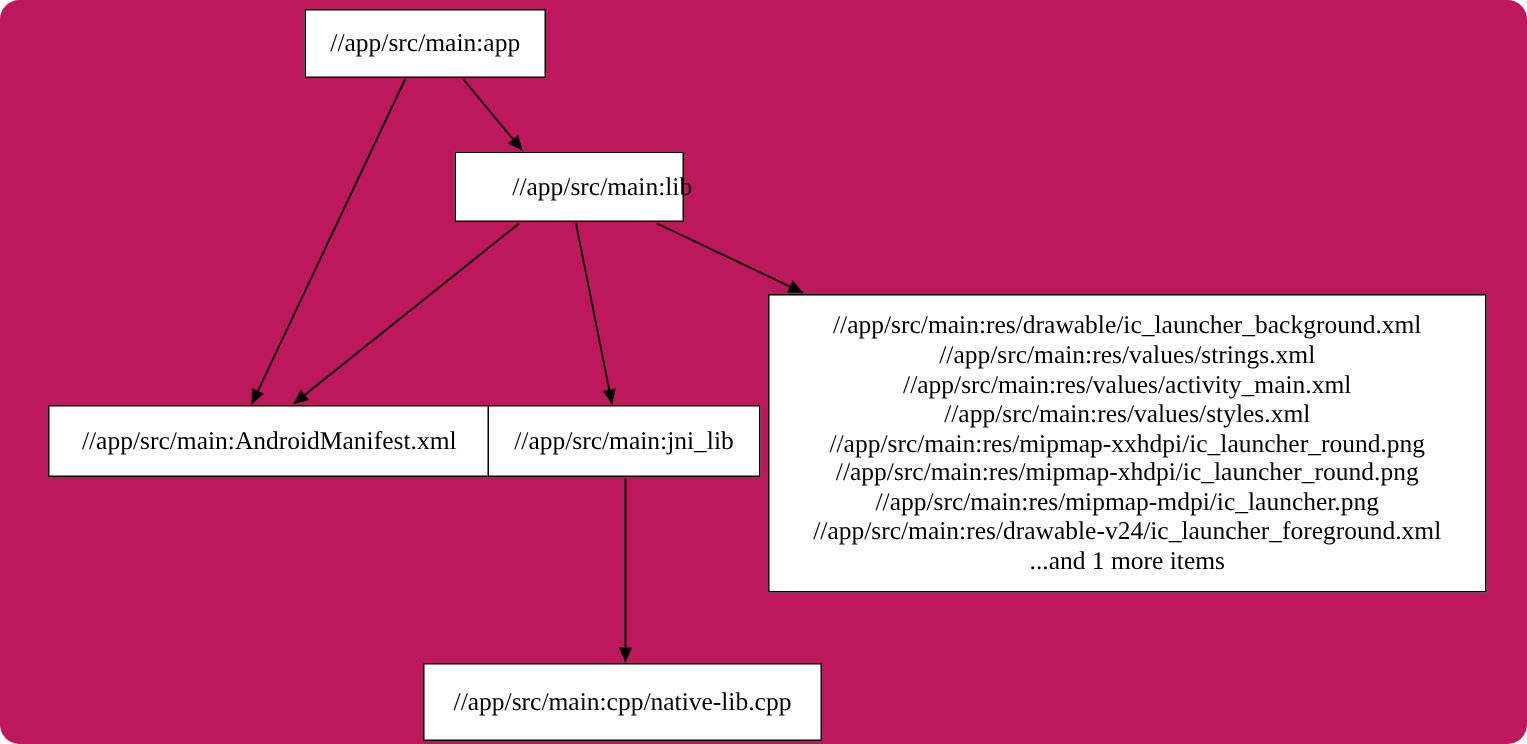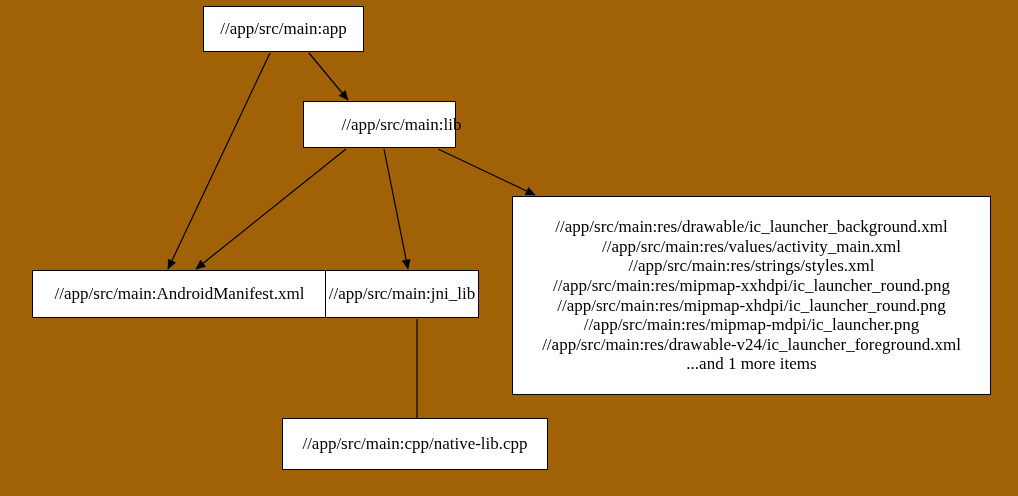--- a/index.html
+++ b/index.html
@@ -4,24 +4,25 @@
 <style>
   html, body {
     margin: 0;
     padding: 0;
     background: #ffffff;
   }
   #canvas {
     position: relative;
     width: 1018px;
     height: 496px;
-    background: #a16207;
+    background: #be185d;
     font-family: "Liberation Serif", "DejaVu Serif", serif;
     color: #000000;
     overflow: hidden;
+    border-radius: 13px;
   }
   #edges {
     position: absolute;
     left: 0;
     top: 0;
     width: 1018px;
     height: 496px;
   }
   .node {
     position: absolute;
@@ -37,23 +38,23 @@
   }
   .node.multiline {
     flex-direction: column;
     justify-content: center;
     line-height: 19.6px;
   }
   
   #node-app        { left: 203px; top:   6px; width: 161px; height: 46px; }
   #node-lib        { left: 303px; top: 101px; width: 153px; height: 47px; padding-left: 44px; }
   #node-manifest   { left:   7px; top: 270px; width: 295px; height: 48px; margin-left: 25px; }
-  #node-jni-lib    { left: 325px; top: 270px; width: 154px; height: 48px; }
+  #node-jni-lib    { left: 325px; top: 270px; width: 182px; height: 48px; }
   #node-res        { left: 512px; top: 196px; width: 479px; height: 199px; }
-  #node-cpp        { left: 282px; top: 418px; width: 266px; height: 52px; }
+  #node-cpp        { left: 282px; top: 442px; width: 266px; height: 52px; }
 </style>
 </head>
 <body>
 
 <div id="canvas">
 
   <svg id="edges" width="1018" height="496" viewBox="0 0 1018 496" xmlns="http://www.w3.org/2000/svg">
     <defs>
       <marker id="arrow" viewBox="0 0 10 10" refX="9.3" refY="5" markerWidth="14" markerHeight="10" markerUnits="userSpaceOnUse" orient="auto">
         <path d="M0,0.6 L10,5 L0,9.4 z" fill="#000000"></path>
@@ -78,22 +79,23 @@
   <div id="node-manifest" class="node">
     <span>//app/src/main:AndroidManifest.xml</span>
   </div>
 
   <div id="node-jni-lib" class="node">
     <span>//app/src/main:jni_lib</span>
   </div>
 
   <div id="node-res" class="node multiline">
     <div>//app/src/main:res/drawable/ic_launcher_background.xml</div>
+    <div>//app/src/main:res/values/strings.xml</div>
     <div>//app/src/main:res/values/activity_main.xml</div>
-    <div>//app/src/main:res/strings/styles.xml</div>
+    <div>//app/src/main:res/values/styles.xml</div>
     <div>//app/src/main:res/mipmap-xxhdpi/ic_launcher_round.png</div>
     <div>//app/src/main:res/mipmap-xhdpi/ic_launcher_round.png</div>
     <div>//app/src/main:res/mipmap-mdpi/ic_launcher.png</div>
     <div>//app/src/main:res/drawable-v24/ic_launcher_foreground.xml</div>
     <div>...and 1 more items</div>
   </div>
 
   <div id="node-cpp" class="node">
     <span>//app/src/main:cpp/native-lib.cpp</span>
   </div>

